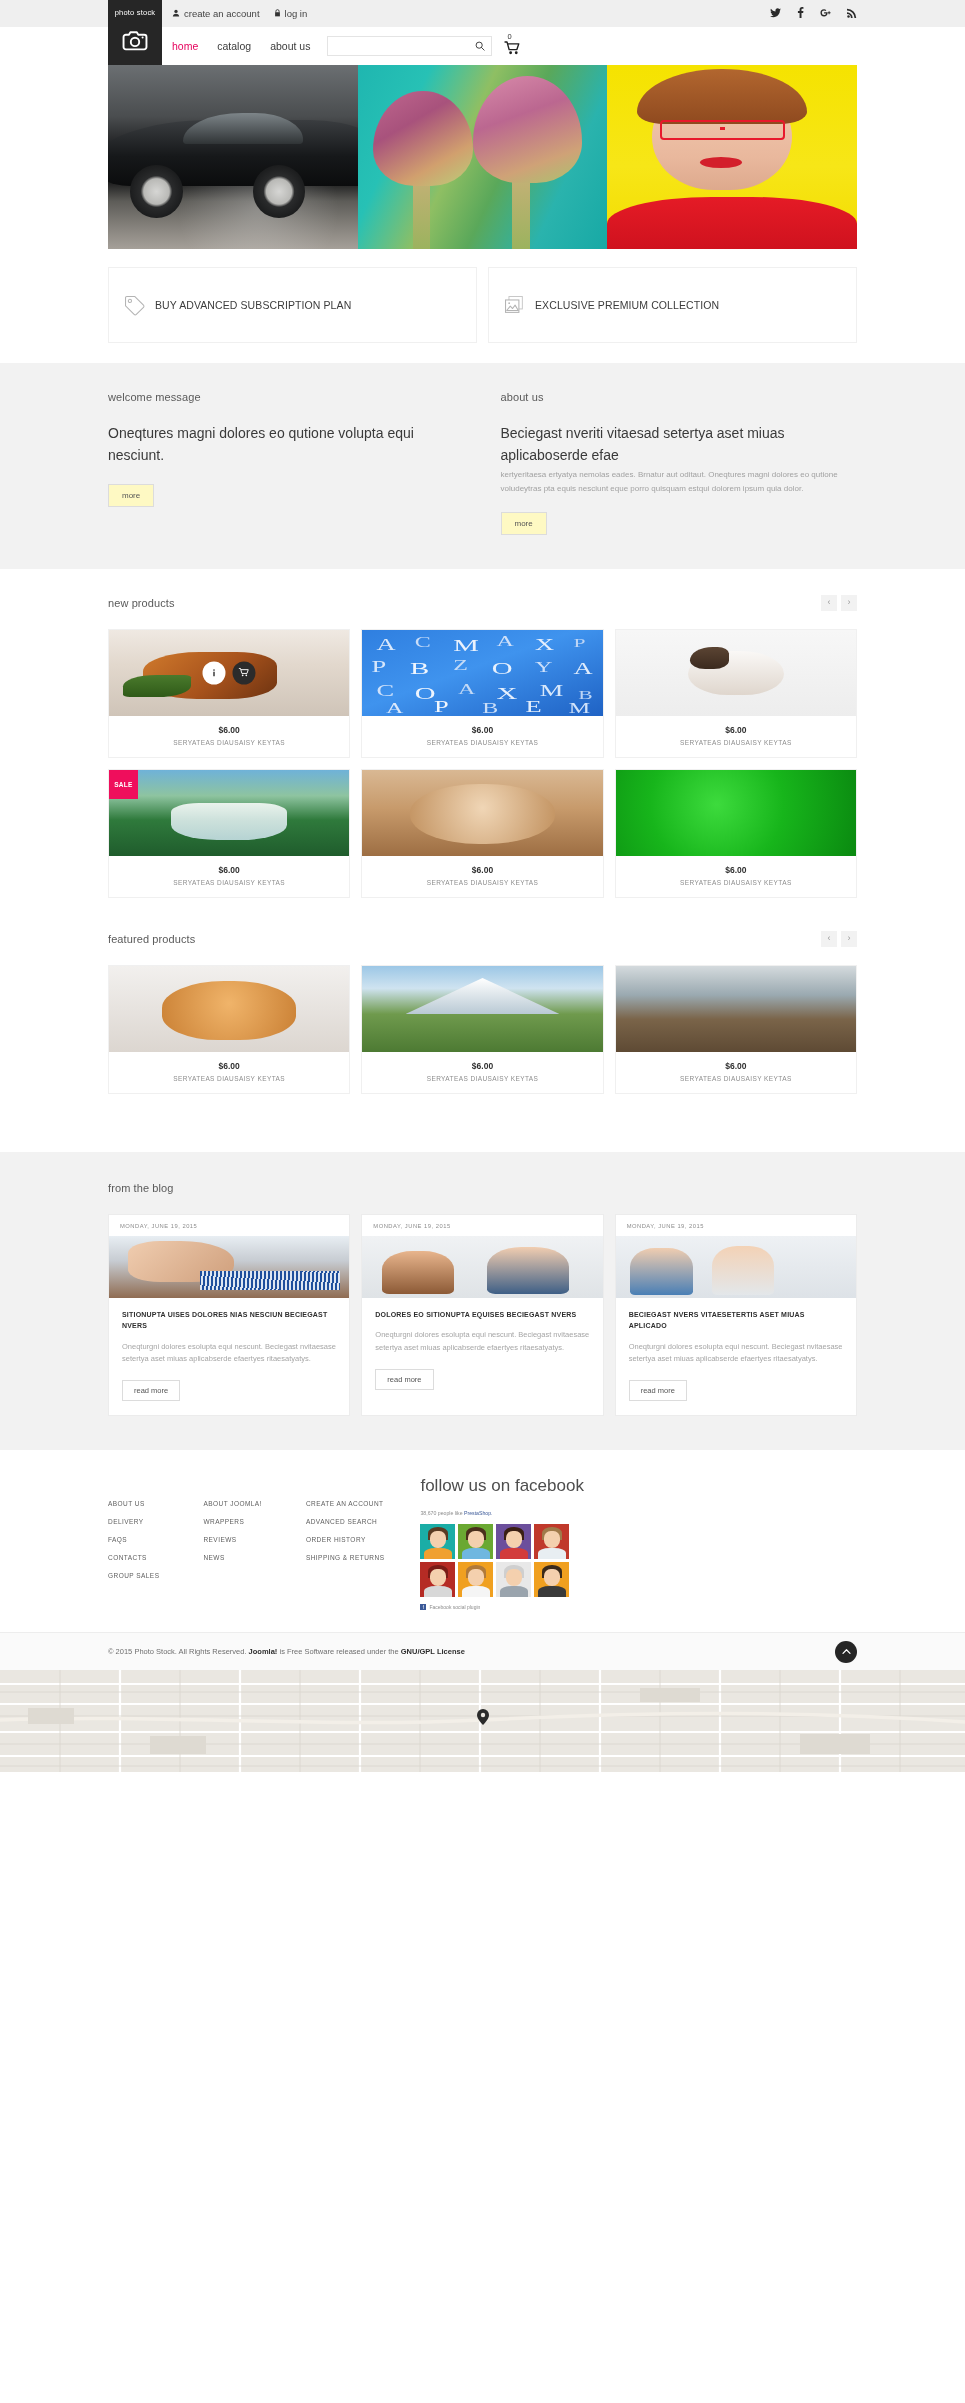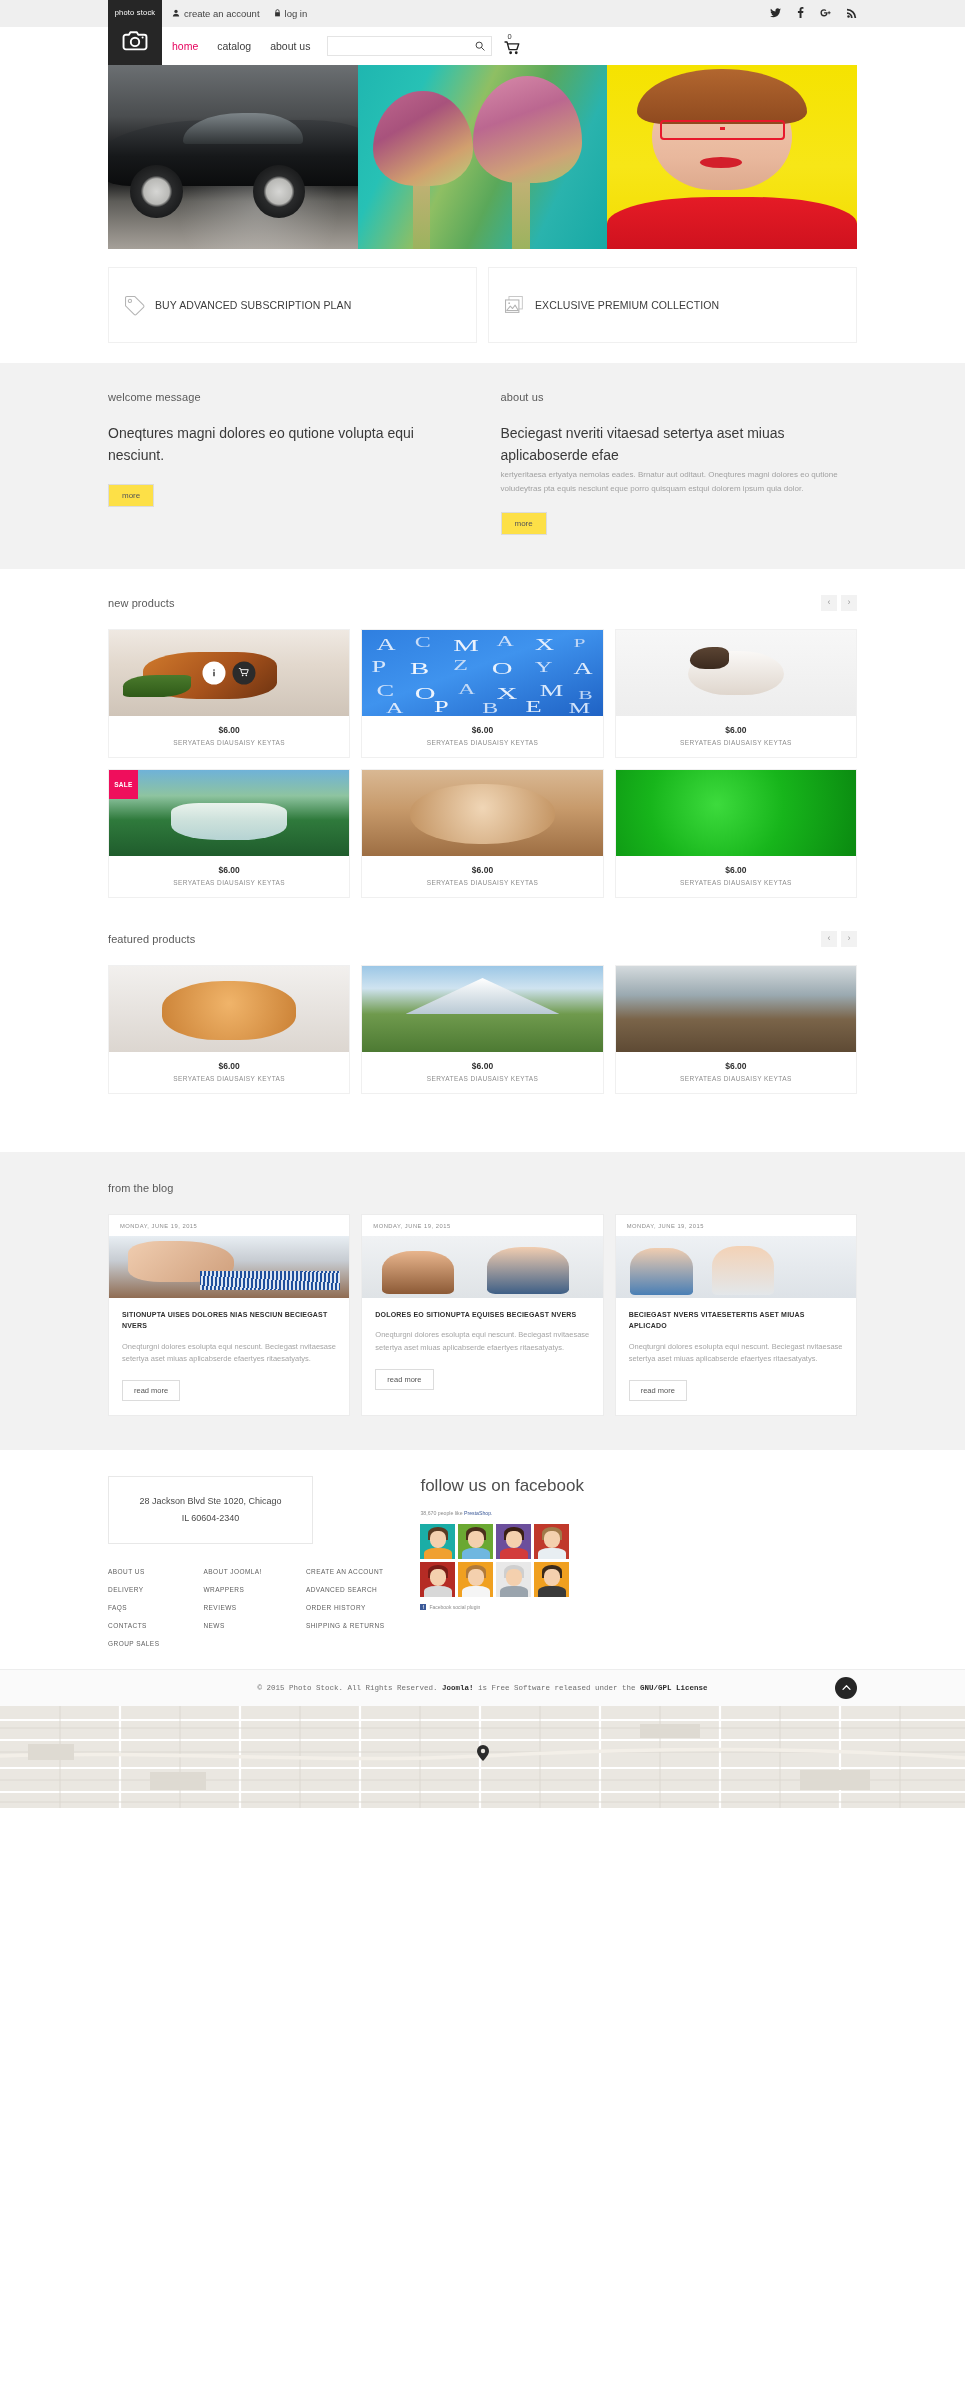--- a/index.html
+++ b/index.html
@@ -167,21 +167,21 @@
 
   
   .band-grey { background: #f2f2f2; padding: 28px 108px 34px; }
   .two-col { display: flex; gap: 36px; }
   .col { flex: 1; }
   .sec-title { font-size: 11px; color: #5a5a5a; margin-bottom: 20px; letter-spacing: .1px; }
   .lead { font-size: 14px; font-weight: normal; color: #3a3a3a; line-height: 1.55; margin-bottom: 2px; }
   .body-txt { font-size: 8px; color: #a2a2a2; line-height: 1.72; }
   .btn-more {
     margin-top: 16px; display: inline-block;
-    border: 1px solid #dcdcdc; background: #fde047;
+    border: 1px solid #dcdcdc; background: #fef9c3;
     font-size: 8px; color: #555;
     padding: 6px 13px; cursor: pointer;
     font-family: "Liberation Sans", sans-serif;
   }
 
   
   .band-white { padding: 26px 108px 0; background:#fff; }
   .sec-head { display: flex; align-items: center; justify-content: space-between; margin-bottom: 18px; }
   .arrows { display: flex; gap: 4px; }
   .arrow {
@@ -285,21 +285,21 @@
   .fb-av .f { position: absolute; left: 26%; top: 20%; width: 48%; height: 48%;
     background: #f4d0ae; border-radius: 40% 40% 46% 46%; }
   .fb-av .b { position: absolute; left: 10%; bottom: 0; width: 80%; height: 32%; border-radius: 42% 42% 0 0; }
   .fb-foot { font-size: 5px; color: #8d8d8d; margin-top: 7px; display: flex; align-items: center; gap: 3px; }
   .fb-f-badge { width: 6px; height: 6px; background: #3b5998; color: #fff; font-size: 4.5px;
     display: flex; align-items: center; justify-content: center; }
 
   .copyright {
     border-top: 1px solid #ededed; background: #fafafa;
     padding: 14px 108px; font-size: 7.5px; color: #6f6f6f;
-    display: flex; align-items: center; justify-content: center; position: relative; font-family: Liberation Mono, monospace;
+    display: flex; align-items: center; justify-content: flex-start; position: relative;
   }
   .copyright a { color: #2e2e2e; text-decoration: none; font-weight: bold; }
   .totop {
     position: absolute; right: 108px; top: 50%; transform: translateY(-50%);
     width: 22px; height: 22px; border-radius: 50%; background: #262626; color: #fff;
     display: flex; align-items: center; justify-content: center; font-size: 8px; cursor: pointer;
   }
 
   
   .map { height: 102px; position: relative; overflow: hidden;
@@ -611,24 +611,20 @@
           <div class="post-title">BECIEGAST NVERS VITAESETERTIS ASET MIUAS APLICADO</div>
           <div class="post-text">Oneqturgni dolores esolupta equi nescunt. Beciegast nvitaesase setertya aset miuas aplicabserde efaertyes ritaesatyatys.</div>
           <button class="btn-read">read more</button>
         </div>
       </div>
     </div>
   </div>
 
   <div class="footer-top">
     <div>
-      <div class="addr-box">
-        <div>28 Jackson Blvd Ste 1020, Chicago</div>
-        <div>IL 60604-2340</div>
-      </div>
       <div class="foot-links">
         <div class="flcol">
           <a href="#">ABOUT US</a>
           <a href="#">DELIVERY</a>
           <a href="#">FAQS</a>
           <a href="#">CONTACTS</a>
           <a href="#">GROUP SALES</a>
         </div>
         <div class="flcol">
           <a href="#">ABOUT JOOMLA!</a>

